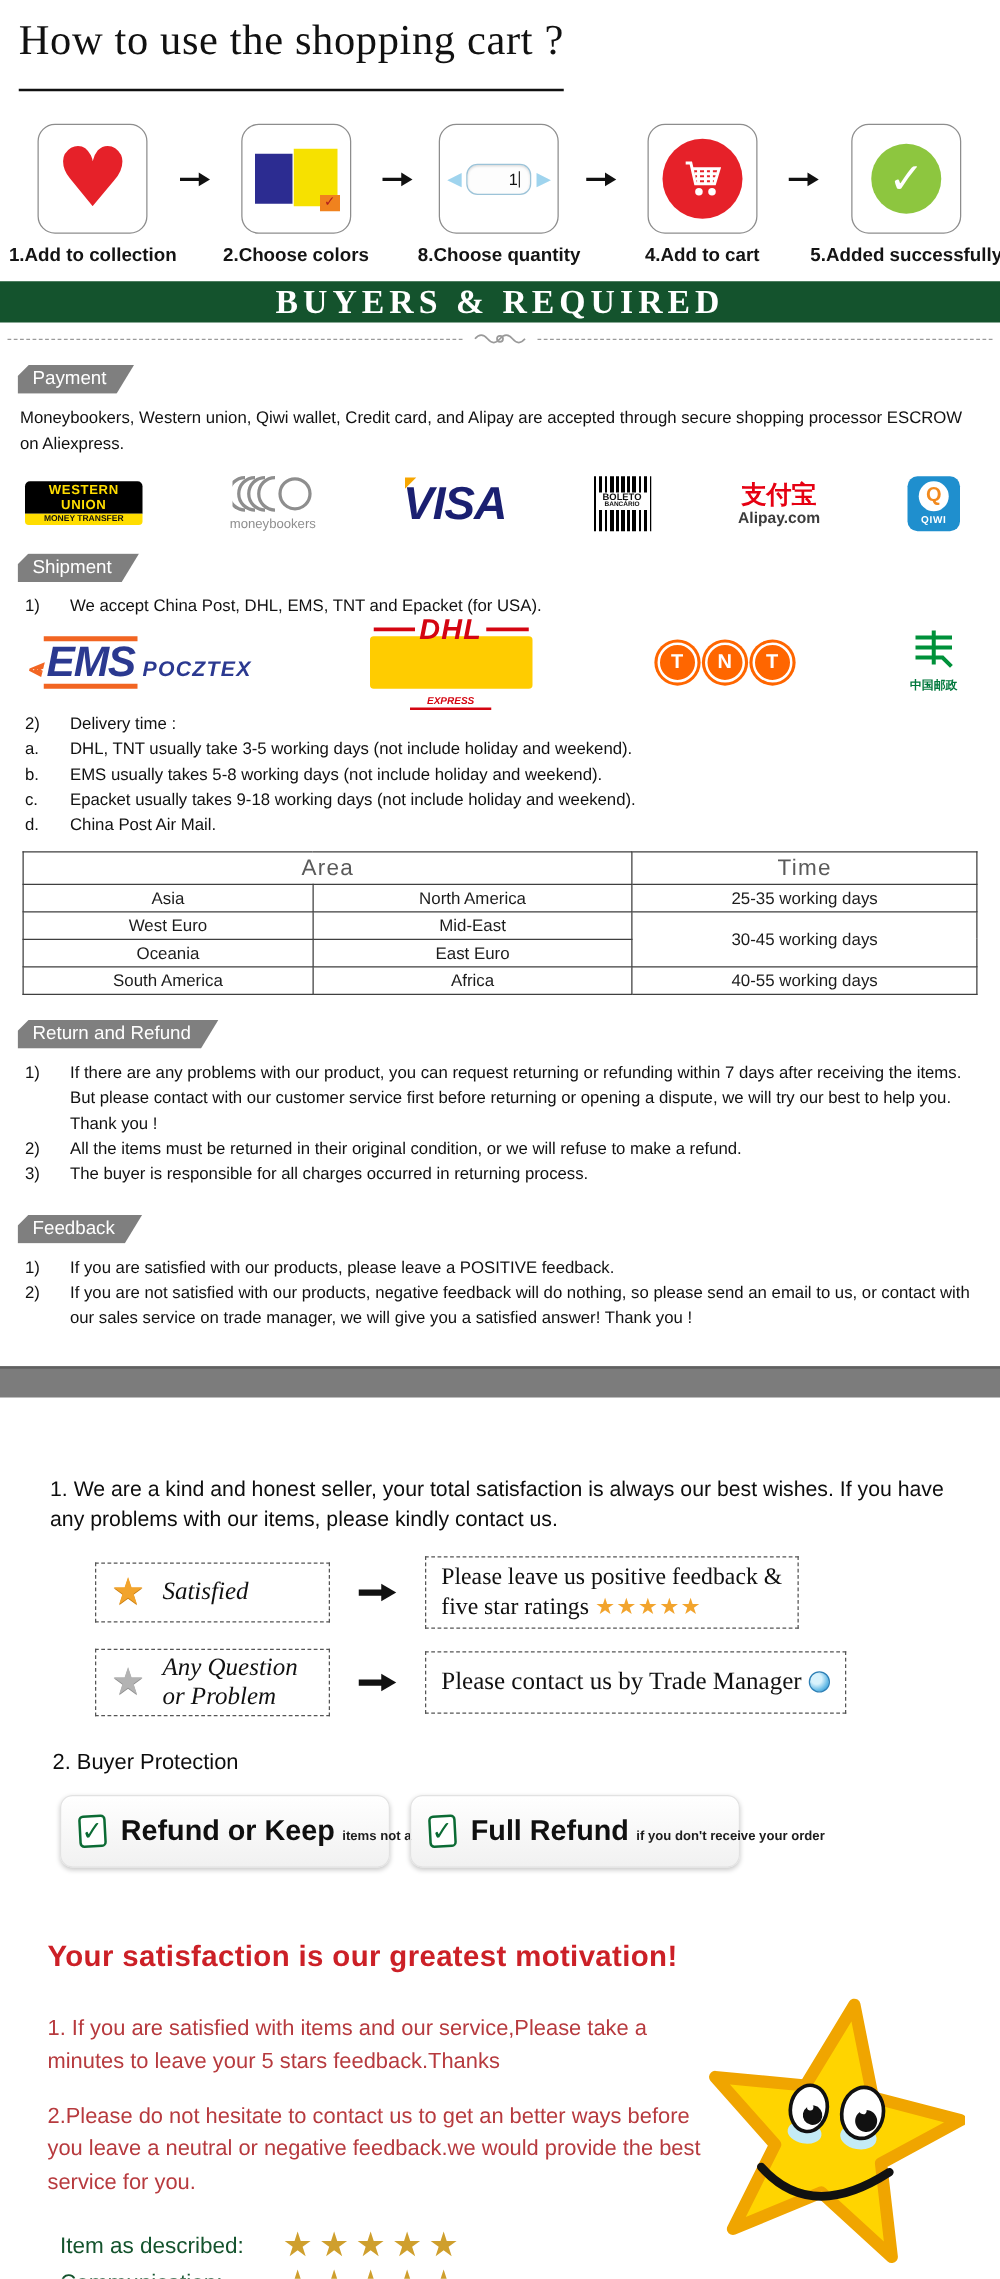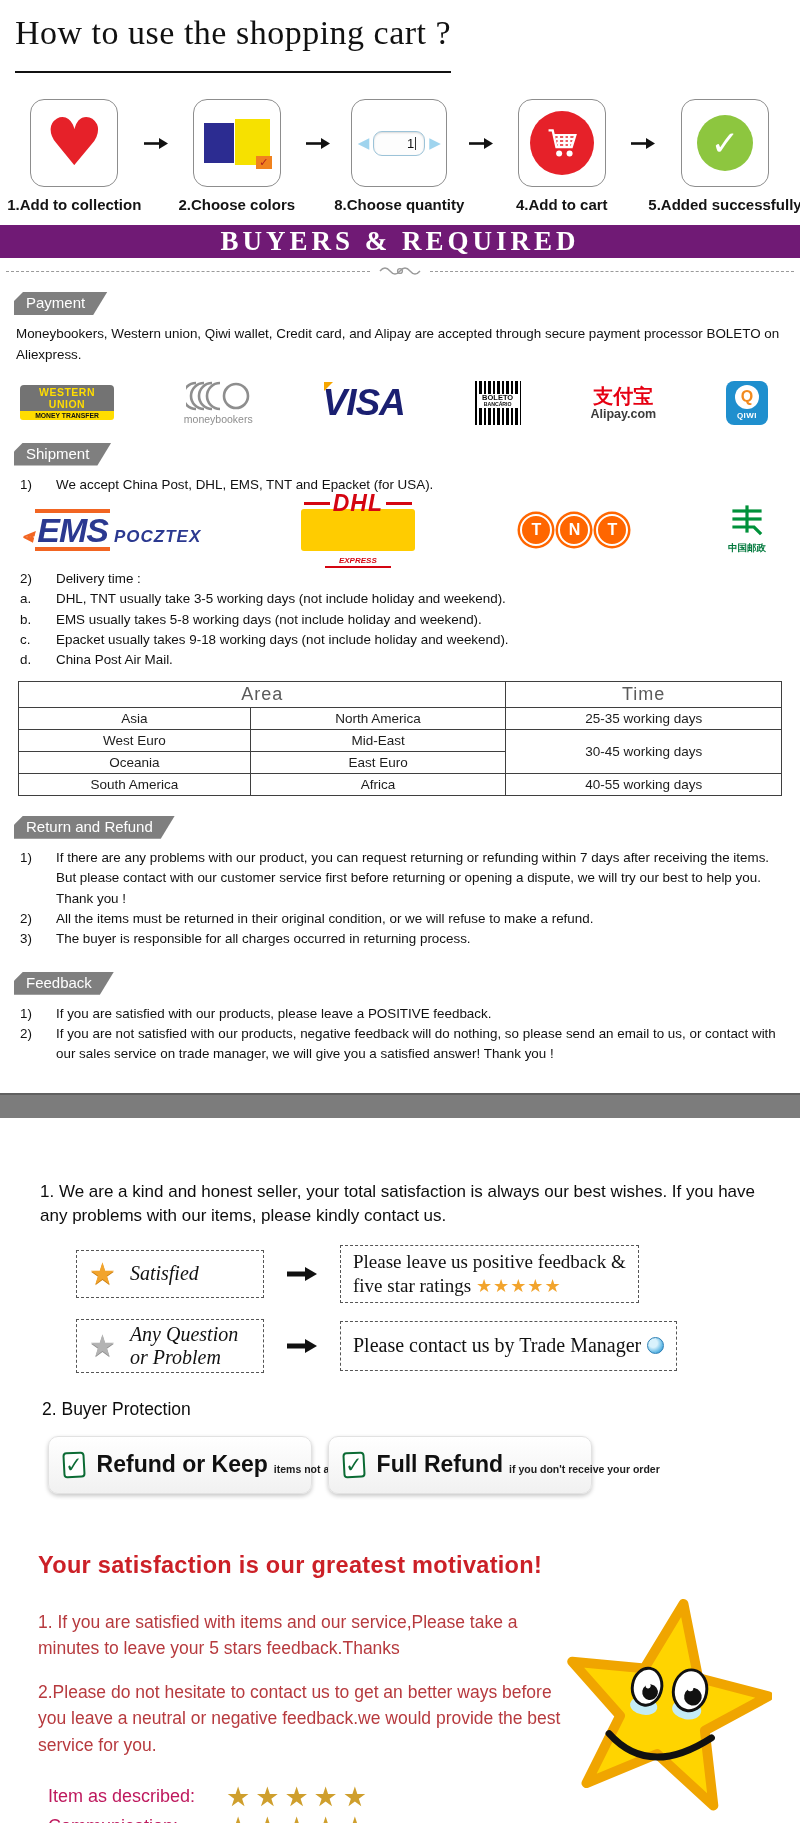--- a/index.html
+++ b/index.html
@@ -36,21 +36,21 @@
   .qty-input {
     width:52px; height:25px; border:1.5px solid #9cc3d8; border-radius:9px; background:#fdfdfd;
     display:flex; align-items:center; justify-content:flex-end; padding-right:8px;
     font-size:13px; box-shadow:inset 0 1px 2px rgba(0,0,0,.15);
   }
   .caret { display:inline-block; width:1px; height:13px; background:#333; margin-left:1px; }
   .cart-circle { width:64px; height:64px; border-radius:50%; background:#e62129; display:flex; align-items:center; justify-content:center; }
   .check-circle { width:56px; height:56px; border-radius:50%; background:#8dc63f; display:flex; align-items:center; justify-content:center; }
   .check-glyph { color:#fff; font-size:34px; font-weight:bold; line-height:1; font-family:"DejaVu Sans",sans-serif; }
   
-  .black-banner { margin-top:12px; height:33px; background:#701a75; display:flex; align-items:center; justify-content:center; }
+  .black-banner { margin-top:12px; height:33px; background:#14532d; display:flex; align-items:center; justify-content:center; }
   .black-banner span {
     color:#fff; font-family:"Liberation Serif","DejaVu Serif",serif; font-weight:bold;
     font-size:27px; letter-spacing:4px;
   }
   .ornament-row { display:flex; align-items:center; margin:5px 6px 0; height:16px; }
   .ornament-row .dash { flex:1; border-top:1.6px dashed #9a9a9a; }
   .ornament-row svg { margin:0 8px; }
   
   .tag {
     display:inline-block; background:#7f7f7f; color:#fff; font-size:15px;
@@ -58,21 +58,21 @@
     clip-path:polygon(9px 0, calc(100% - 2px) 0, calc(100% - 16px) 100%, 0 100%, 0 9px);
   }
   
   .para { margin:9px 18px 0 16px; font-size:13.4px; line-height:1.55; color:#111; }
   .pt-line { display:flex; margin:0 14px 0 20px; font-size:13.4px; line-height:1.52; }
   .pt-prefix { flex:0 0 36px; }
   .pt-text { flex:1; padding-right:6px; }
   
   .pay-logos { display:flex; align-items:center; justify-content:space-between; margin:13px 32px 0 20px; height:48px; }
   .wu-logo { width:94px; }
-  .wu-top { background:#737373; border-radius:4px 4px 0 0; text-align:center; padding:2px 0 1px; }
+  .wu-top { background:#000000; border-radius:4px 4px 0 0; text-align:center; padding:2px 0 1px; }
   .wu-top div { color:#ffdd00; font-weight:bold; font-size:10.5px; line-height:1.1; letter-spacing:.5px; }
   .wu-bottom { background:#ffdd00; text-align:center; font-size:6.8px; font-weight:bold; color:#111; padding:1px 0; border-radius:0 0 3px 3px; }
   .mb-logo { text-align:center; }
   .mb-logo .mb-text { font-size:10.5px; color:#8e8e8e; margin-top:-2px; }
   .visa-logo { font-style:italic; font-weight:bold; font-size:37px; color:#1a1f71; letter-spacing:-1px; position:relative; line-height:1; }
   .visa-logo::before { content:""; position:absolute; left:2px; top:-2px; border-left:9px solid transparent; border-right:0 solid transparent; border-bottom:9px solid #f7a600; transform:rotate(180deg); }
   .boleto-logo { width:46px; height:44px; position:relative; background:repeating-linear-gradient(90deg,#000 0 2px,#fff 2px 4px,#000 4px 7px,#fff 7px 9px); }
   .boleto-label { position:absolute; left:2px; right:2px; top:13px; background:#fff; text-align:center; }
   .boleto-label .b1 { font-size:7.5px; font-weight:bold; line-height:1.1; }
   .boleto-label .b2 { font-size:5.2px; font-weight:bold; line-height:1.1; }
@@ -81,21 +81,21 @@
   .alipay-en { color:#3c3c3c; font-size:12.5px; font-weight:bold; }
   .qiwi-logo { width:42px; height:44px; background:#1f8fce; border-radius:8px; display:flex; flex-direction:column; align-items:center; justify-content:center; }
   .qiwi-circle { width:24px; height:24px; background:#fff; border-radius:50%; display:flex; align-items:center; justify-content:center; color:#f28a1e; font-weight:bold; font-size:16px; }
   .qiwi-text { color:#fff; font-size:8px; font-weight:bold; margin-top:2px; letter-spacing:.5px; }
   
   .ship-logos { display:flex; align-items:center; justify-content:space-between; margin:10px 34px 0 22px; height:50px; }
   .ems-logo { display:flex; align-items:baseline; }
   .ems-main { font-style:italic; font-weight:900; font-size:34px; color:#2b3990; line-height:1; border-top:4px solid #f26522; border-bottom:4px solid #f26522; padding:0 2px; letter-spacing:-1px; }
   .ems-sub { font-style:italic; font-weight:bold; font-size:17px; color:#2b3990; margin-left:4px; letter-spacing:1px; }
   .ems-chevrons { color:#f26522; font-size:20px; font-weight:900; margin-right:2px; font-style:italic; }
-  .dhl-logo { width:114px; height:42px; background:#ffcc00; border-radius:3px; display:flex; flex-direction:column; align-items:center; justify-content:center;gap:40px; }
+  .dhl-logo { width:130px; height:42px; background:#ffcc00; border-radius:3px; display:flex; flex-direction:column; align-items:center; justify-content:center;gap:40px; }
   .dhl-row { display:flex; align-items:center; width:100%; justify-content:center; }
   .dhl-row::before, .dhl-row::after { content:""; height:3px; background:#d40511; flex:1; margin:0 3px; }
   .dhl-main { font-style:italic; font-weight:900; font-size:23px; color:#d40511; letter-spacing:1px; line-height:1; }
   .dhl-sub { font-style:italic; font-size:8px; color:#d40511; font-weight:bold; border-bottom:2px solid #d40511; padding:0 14px 1px; margin-top:1px; }
   .tnt-logo { display:flex; }
   .tnt-circle {
     width:32px; height:32px; border-radius:50%; background:#f60; color:#fff; font-weight:900; font-size:16px;
     display:flex; align-items:center; justify-content:center; border:2px solid #fff;
     box-shadow:0 0 0 2.5px #f60; margin-left:6px;
   }
@@ -136,21 +136,21 @@
   
   .motivation { position:relative; margin:58px 0 0 38px; }
   .mot-heading { color:#cc2027; font-size:23.5px; font-weight:bold; letter-spacing:.3px; }
   .mot-para { color:#b73a3e; font-size:17.5px; line-height:1.5; width:530px; }
   .mot-para.p1 { margin-top:30px; }
   .mot-para.p2 { margin-top:18px; }
   .star-mascot { position:absolute; right:28px; top:42px; }
   
   .ratings { margin:24px 0 0 48px; }
   .rating-row { display:flex; align-items:center; height:30px; }
-  .rating-label { width:178px; font-size:18px; color:#be185d; }
+  .rating-label { width:178px; font-size:18px; color:#14532d; }
   .rating-stars { color:#cf9f2d; font-size:27px; letter-spacing:5px; line-height:1; text-shadow:0 1px 0 #9a721500; font-family:"DejaVu Sans",sans-serif; }
 </style>
 </head>
 <body>
 
 <div class="title-wrap">
   <div class="page-title">How to use the shopping cart ?</div>
 </div>
 
 <div class="steps">
@@ -235,21 +235,21 @@
       <path d="M2 6 q5 -6 10 0 q5 6 10 0 q5 -6 10 0 q5 6 10 0"></path>
       <circle cx="22" cy="6" r="2.4"></circle>
     </g>
   </svg>
   <div class="dash"></div>
 </div>
 
 <div style="margin-top:13px;">
   <span class="tag">Payment</span>
 </div>
-<div class="para">Moneybookers, Western union, Qiwi wallet, Credit card, and Alipay are accepted through secure payment processor BOLETO on Aliexpress.</div>
+<div class="para">Moneybookers, Western union, Qiwi wallet, Credit card, and Alipay are accepted through secure shopping processor ESCROW on Aliexpress.</div>
 <div class="pay-logos">
   <div class="wu-logo">
     <div class="wu-top">
       <div>WESTERN</div>
       <div>UNION</div>
     </div>
     <div class="wu-bottom">MONEY TRANSFER</div>
   </div>
   <div class="mb-logo">
     <svg width="64" height="30" viewBox="0 0 64 30">

